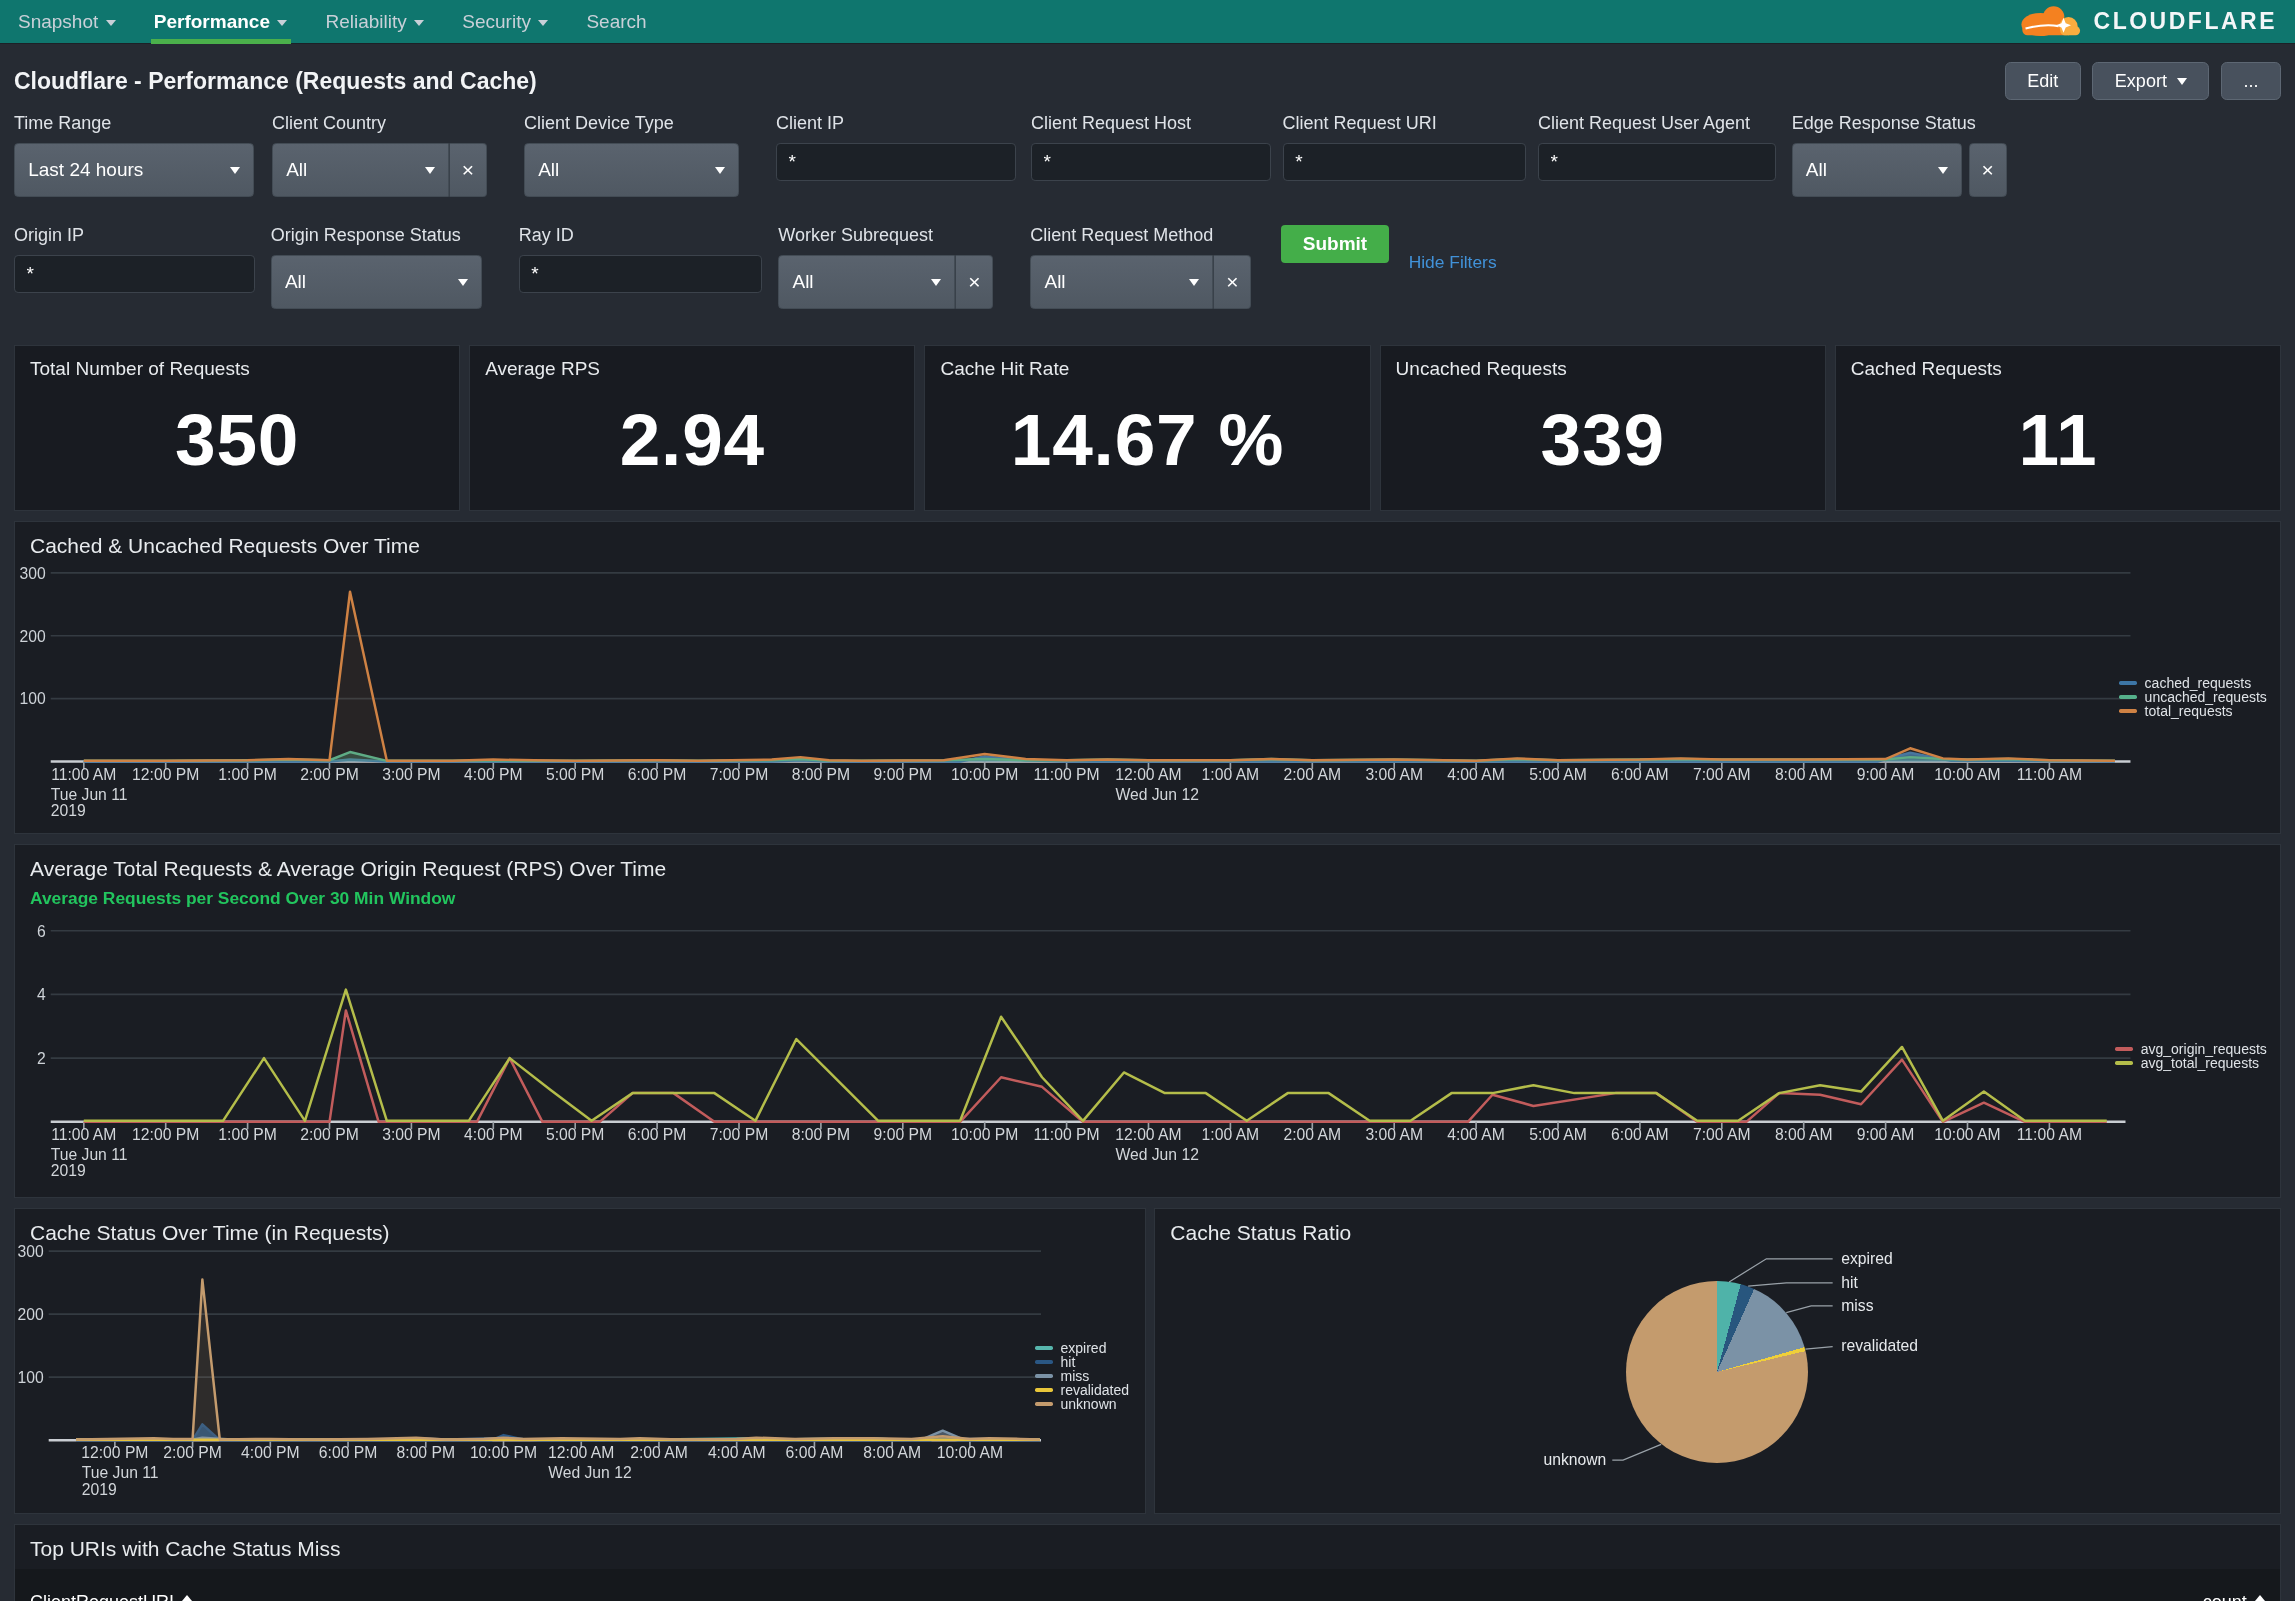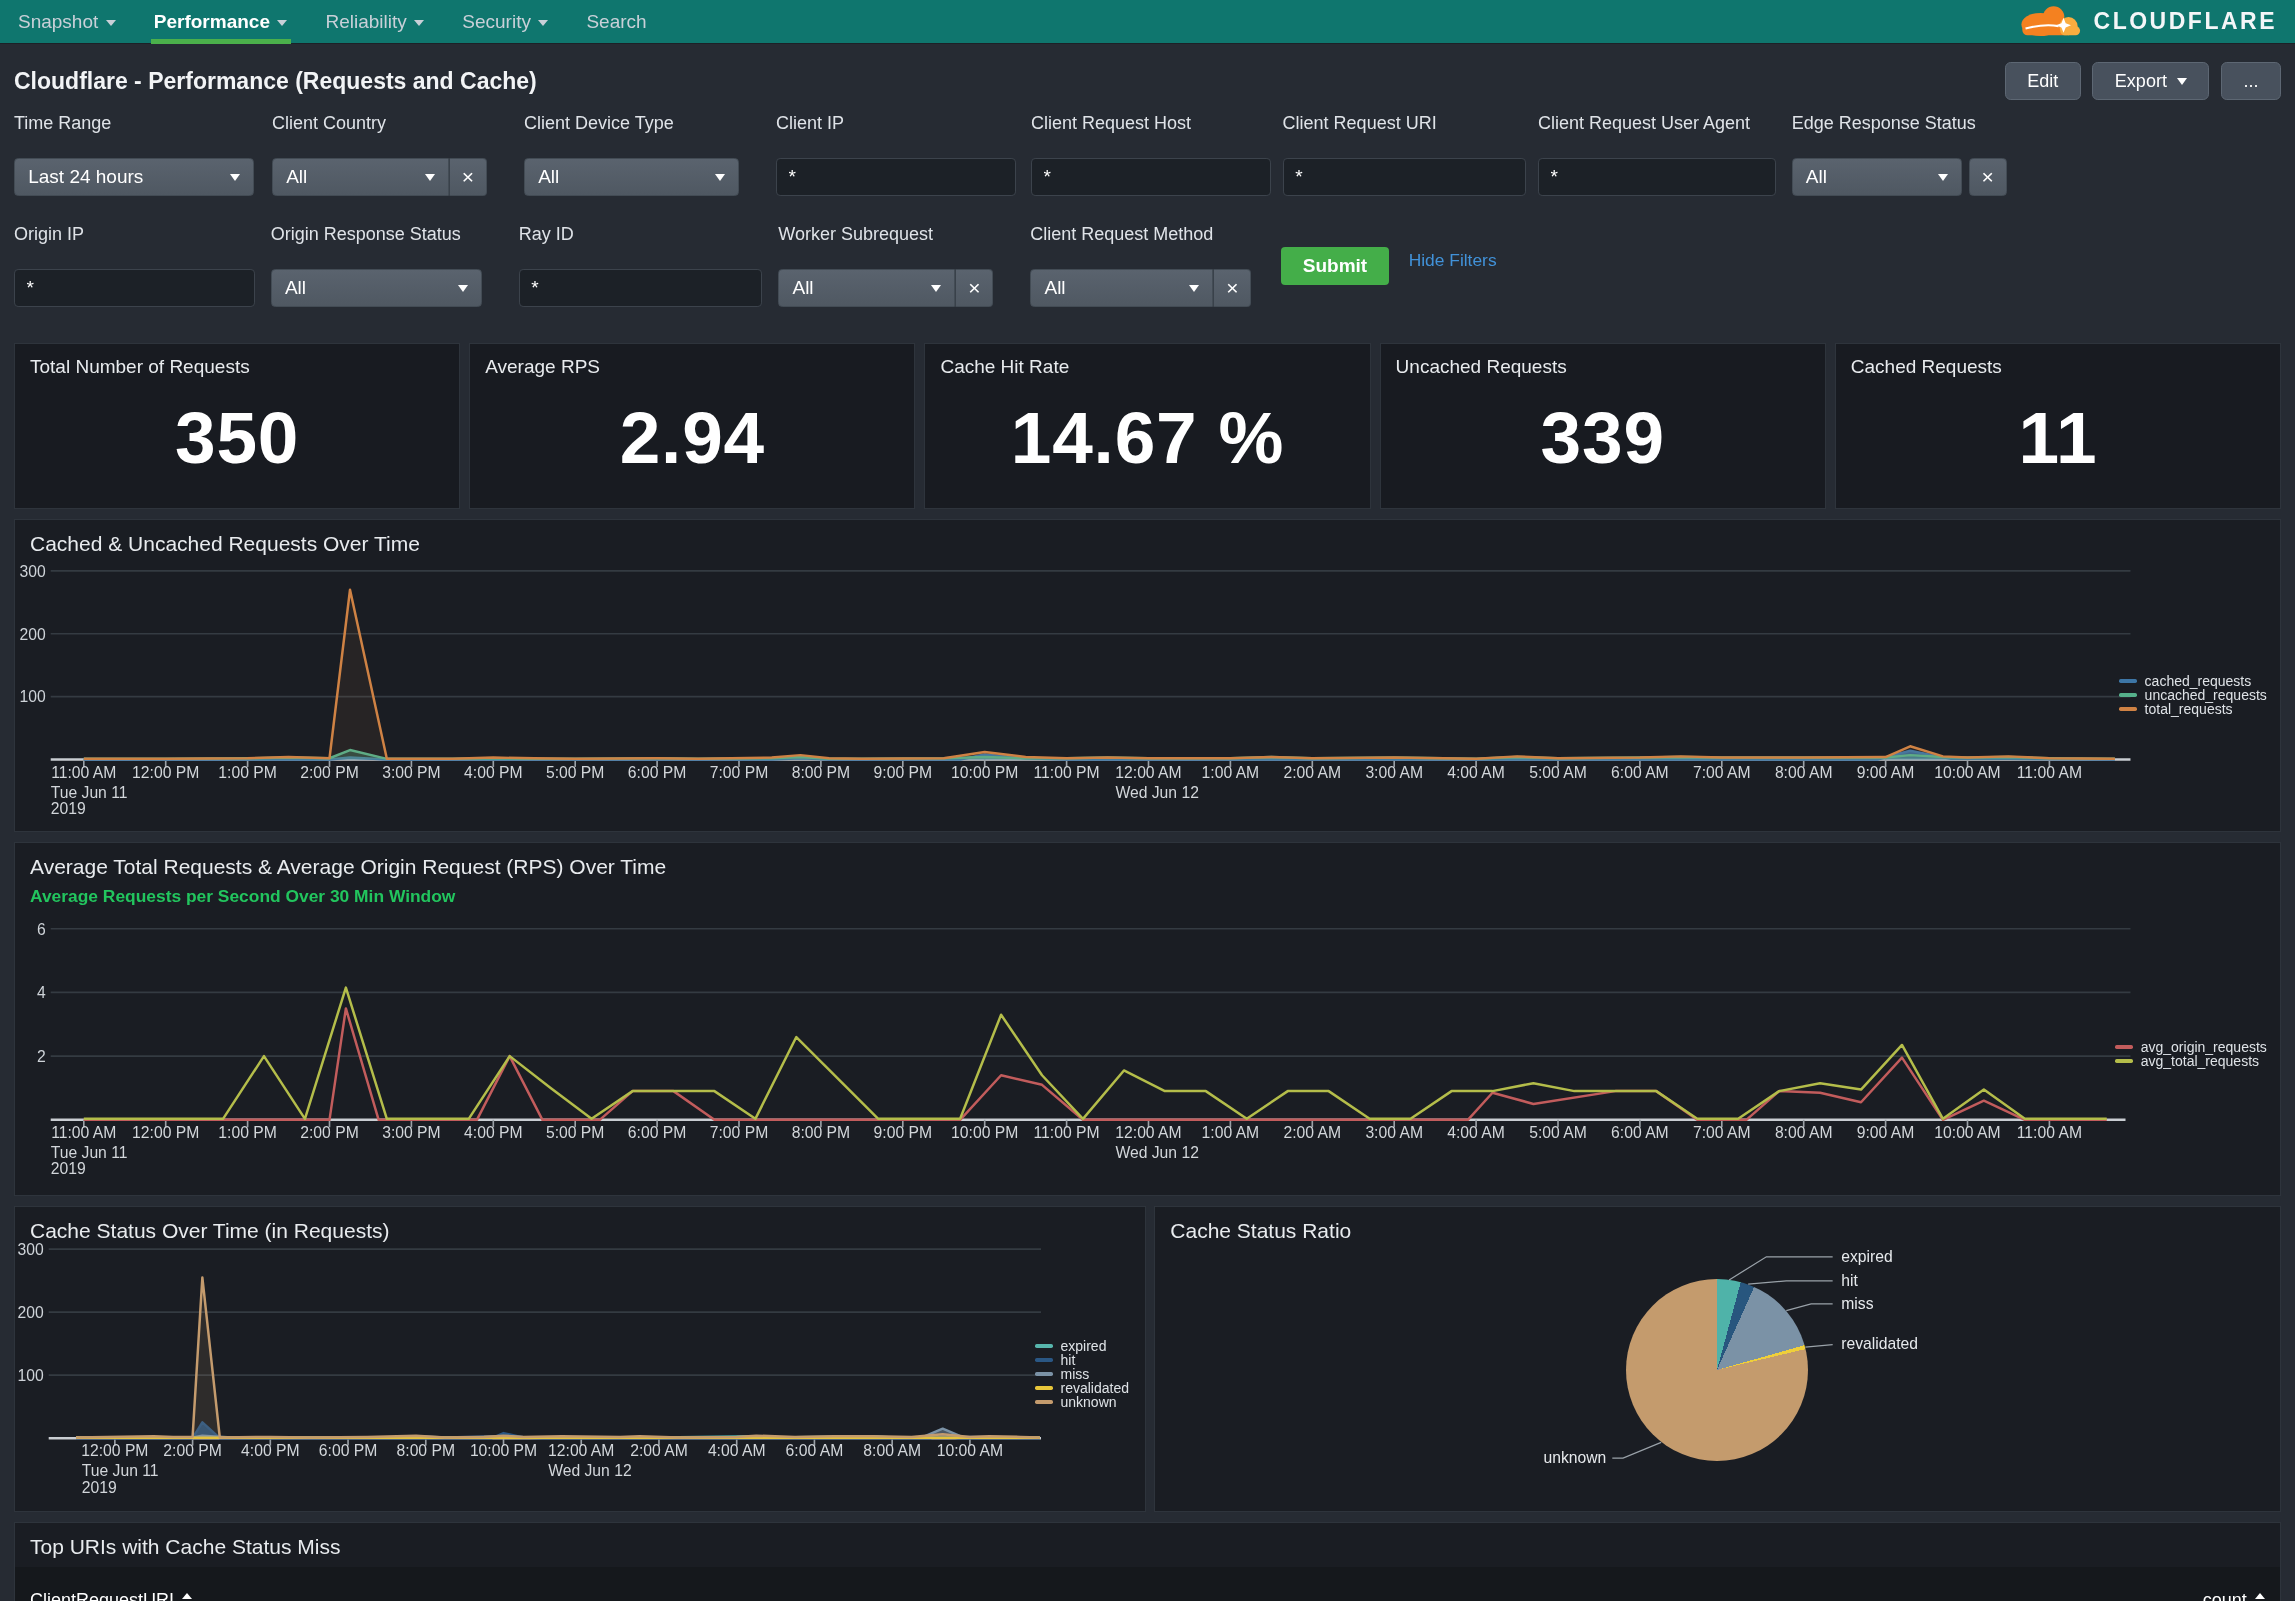--- a/index.html
+++ b/index.html
@@ -19,25 +19,25 @@
 
   
   .header-row { display:flex; align-items:center; margin-top:11.6px; height:51px; }
   .page-title { font-size:23px; font-weight:bold; color:#f2f4f6; }
   .header-btns { margin-left:auto; display:flex; gap:11.6px; align-items:center; }
   .btn { background:#48515d; border:0.8px solid #5d6773; border-radius:5.8px; color:#fff; font-size:18px; padding:7.5px 21.5px; display:flex; align-items:center; gap:10px; cursor:pointer; }
   .btn .dd-caret { border-top-color:#fff; }
 
   
   .filters { margin-top:6.6px; }
-  .filter-row { display:flex; align-items:center; }
+  .filter-row { display:flex; align-items:flex-start; }
   .filter-row + .filter-row { margin-top:28px; }
   .filter-field { display:flex; flex-direction:column; }
   .filter-label { font-size:18px; color:#dfe3e8; margin-bottom:9px; }
-  .control { height:38px; display:flex;margin-top:15px; }
+  .control { height:54px; display:flex; }
   .select-box { flex:1; background:linear-gradient(#5a636e,#4f5862); border:0.8px solid #434c55; border-radius:4.1px; display:flex; align-items:center; padding:0 13.2px; font-size:19px; color:#fff; cursor:pointer; }
   .select-box .dd-caret { margin-left:auto; }
   .dd-caret { width:0; height:0; border-left:5.8px solid transparent; border-right:5.8px solid transparent; border-top:7.5px solid #fff; }
   .clear-btn { width:38px; background:linear-gradient(#5a636e,#4f5862); border:0.8px solid #434c55; border-left:1.7px solid #39414a; border-radius:0 4.1px 4.1px 0; color:#fff; font-size:21px; display:flex; align-items:center; justify-content:center; cursor:pointer; }
   .group-attached .select-box { border-radius:4.1px 0 0 4.1px; }
   .clear-btn.detached { border-left:0.8px solid #434c55; border-radius:4.1px; margin-left:6.6px; }
   .text-input { width:100%; height:38px; background:#1c2127; border:0.8px solid #3c434c; border-radius:4.1px; color:#fff; font-size:19px; padding:0 11.6px; font-family:"Liberation Sans","DejaVu Sans",sans-serif; }
   .submit-btn { height:38px; background:#44ae49; border:none; border-radius:4.1px; color:#fff; font-size:19px; font-weight:bold; padding:0 21.5px; margin-left:30px; cursor:pointer; }
   .hide-filters { font-size:17.4px; color:#4192d9; margin-left:20px; align-self:center; margin-bottom:10px; cursor:pointer; }
 

